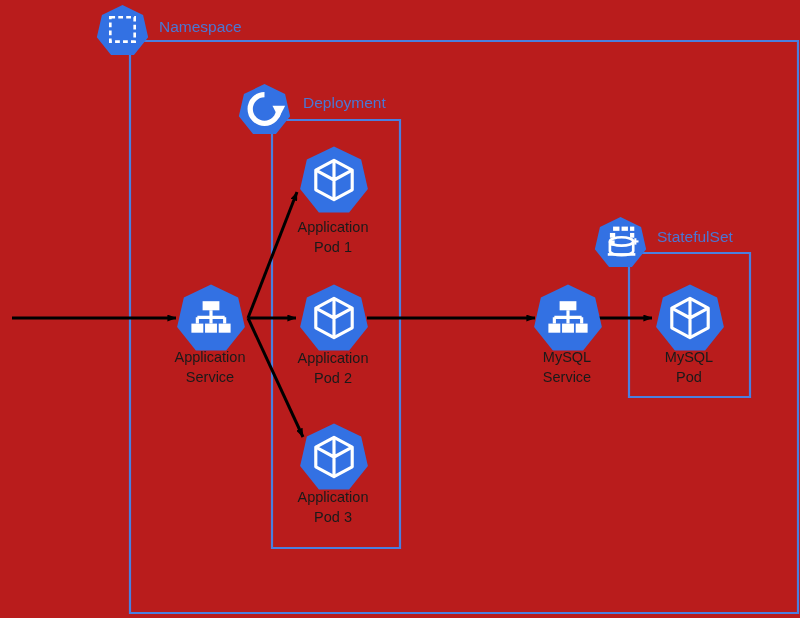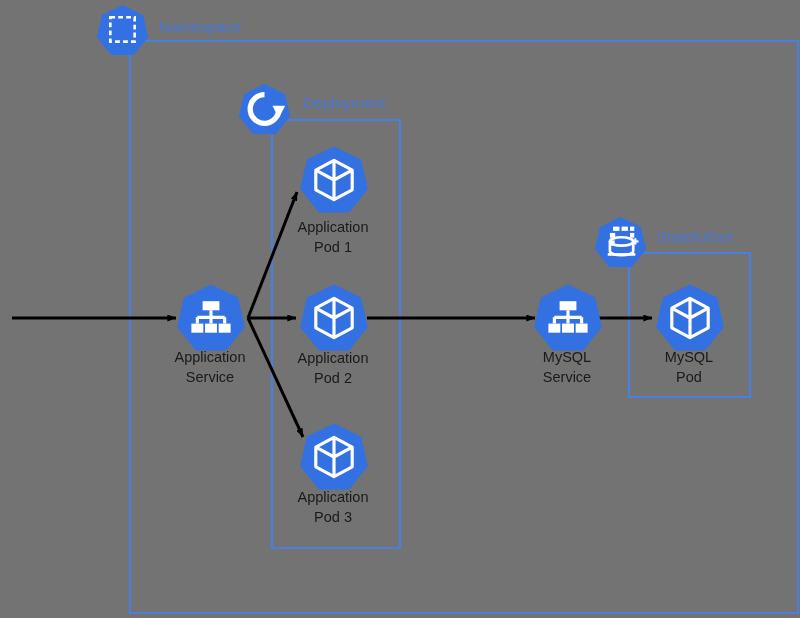--- a/index.html
+++ b/index.html
@@ -8,21 +8,21 @@
     padding: 0;
     background: #ffffff;
   }
   body {
     font-family: "Liberation Sans", sans-serif;
   }
   #canvas {
     position: relative;
     width: 800px;
     height: 618px;
-    background: #737373;
+    background: #b91c1c;
     overflow: hidden;
   }
   svg#diagram {
     position: absolute;
     top: 0;
     left: 0;
     width: 800px;
     height: 618px;
   }
   .grp-label {

